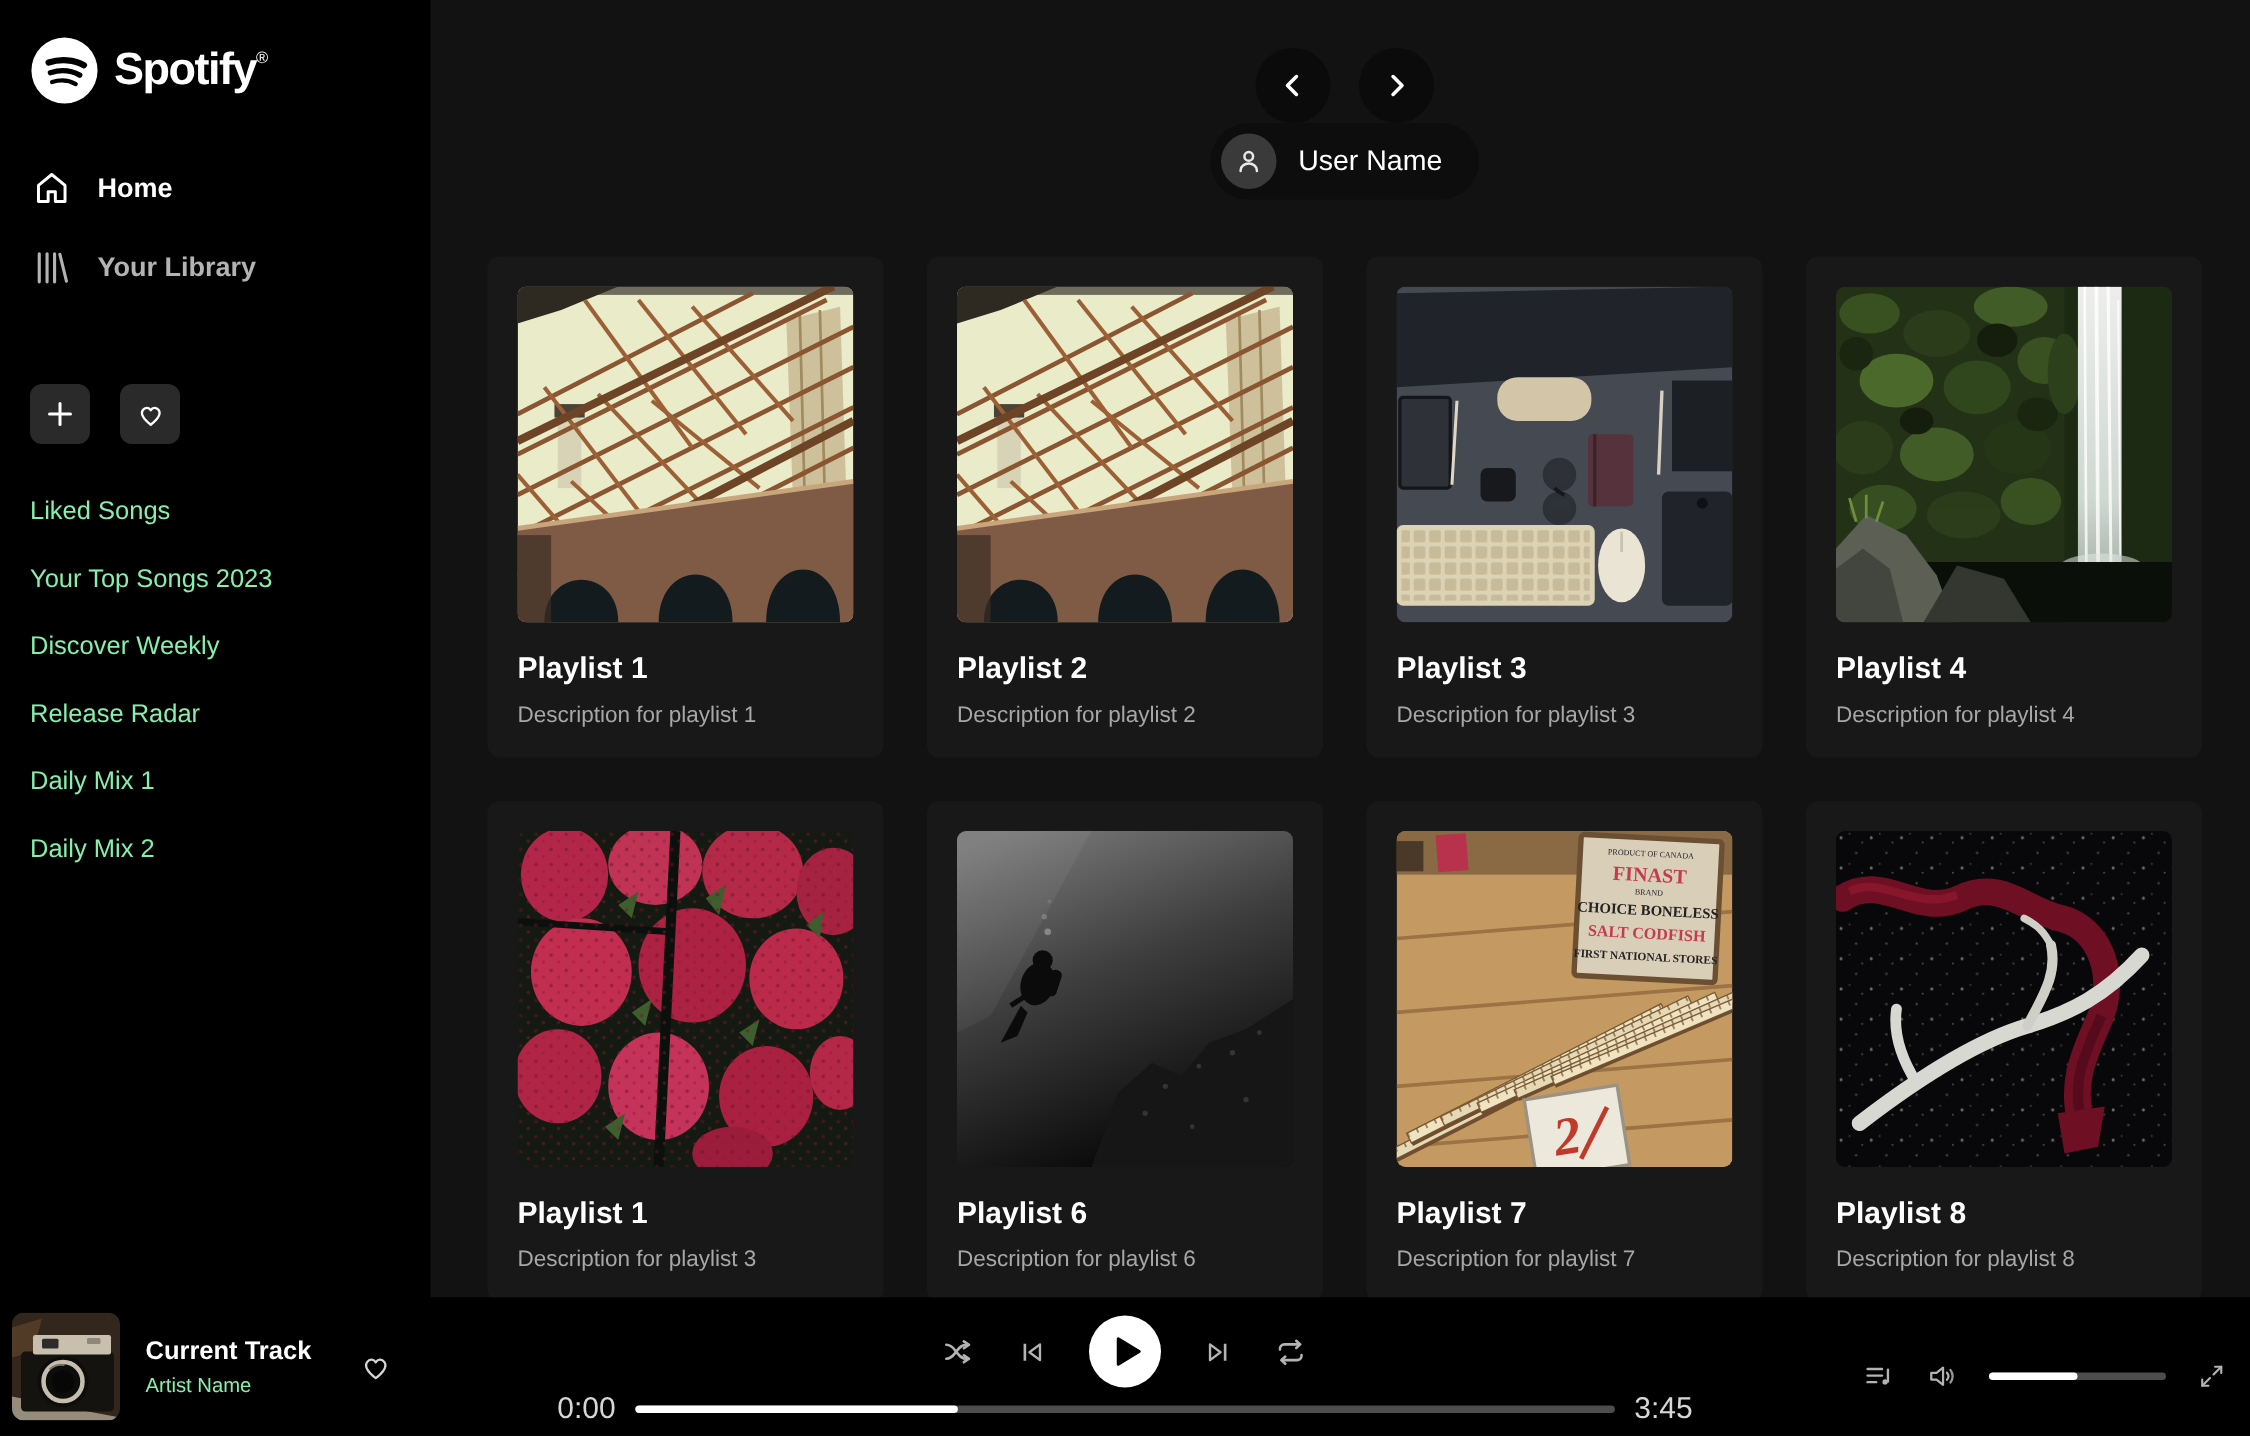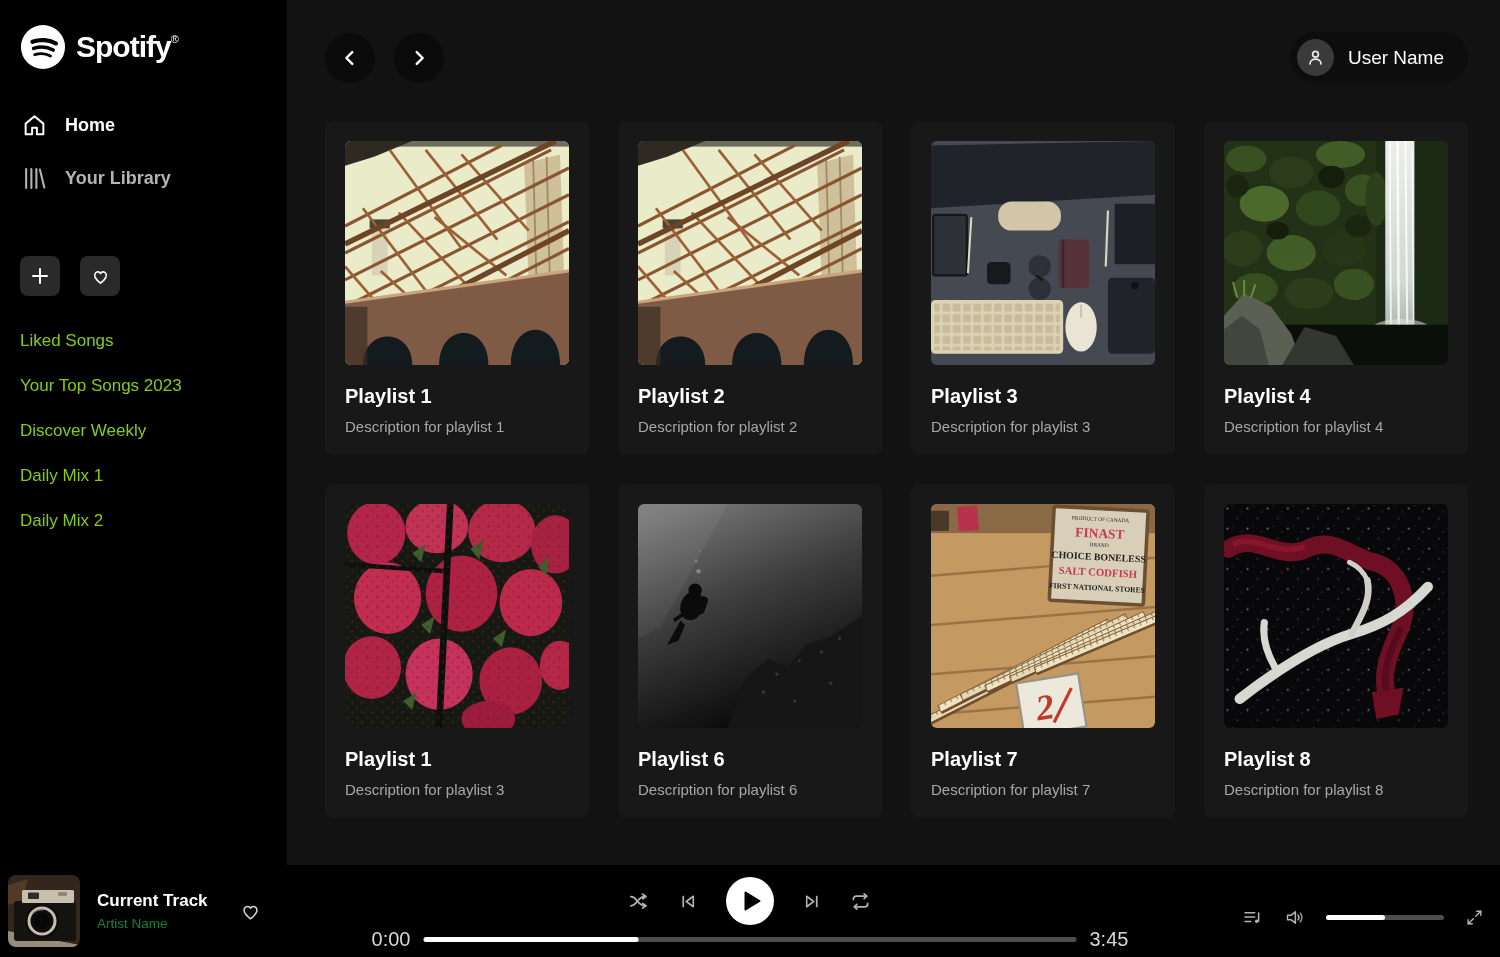--- a/index.html
+++ b/index.html
@@ -14,25 +14,25 @@
   .logo-reg { color:#fff; font-size:11px; vertical-align:14px; font-weight:400; }
   .nav { margin-top:34px; display:flex; flex-direction:column; gap:10px; }
   .nav-item { display:flex; align-items:center; gap:18px; padding:9px 4px; color:#b3b3b3;
               font-size:18px; font-weight:600; cursor:pointer; }
   .nav-item.active { color:#fff; font-weight:700; }
   .nav-item svg { flex-shrink:0; }
   .lib-actions { margin-top:56px; display:flex; gap:20px; padding-left:2px; }
   .lib-btn { width:40px; height:40px; border-radius:8px; background:#2a2a2a; display:flex;
              align-items:center; justify-content:center; cursor:pointer; }
   .playlist-list { margin-top:22px; display:flex; flex-direction:column; }
-  .playlist-link { color:#84cc16; font-size:17px; padding:12.5px 2px; cursor:pointer; }
+  .playlist-link { color:#86efac; font-size:17px; padding:12.5px 2px; cursor:pointer; }
 
   
   .main { flex:1; background:#121212; padding:32px 32px 0 38px; position:relative; overflow:hidden; }
-  .main-topbar { display:flex; justify-content:space-between; align-items:center; }
+  .main-topbar { display:flex; justify-content:flex-end; align-items:center;flex-direction:column; }
   .nav-circles { display:flex; gap:19px; }
   .circle-btn { width:50px; height:50px; border-radius:50%; background:#0b0b0b; display:flex;
                 align-items:center; justify-content:center; cursor:pointer; }
   .user-pill { display:flex; align-items:center; gap:14px; background:#0d0d0d; border-radius:26px;
                padding:7px 24px 7px 7px; cursor:pointer; }
   .avatar { width:37px; height:37px; border-radius:50%; background:#3a3a3a; display:flex;
             align-items:center; justify-content:center; }
   .user-name { color:#fff; font-size:19px; }
 
   .grid { margin-top:38px; display:grid; grid-template-columns:repeat(4,1fr); gap:29px; }
@@ -41,21 +41,21 @@
   .card-img svg { width:100%; height:100%; display:block; }
   .card-title { color:#fff; font-size:20px; font-weight:700; margin-top:20px; }
   .card-desc { color:#a7a7a7; font-size:15px; margin-top:10px; }
 
   
   .player { height:92px; background:#000; position:relative; }
   .player-left { position:absolute; left:8px; top:10px; display:flex; align-items:center; gap:17px; }
   .album-art { width:72px; height:72px; border-radius:8px; overflow:hidden; flex-shrink:0; }
   .album-art svg { width:100%; height:100%; display:block; }
   .track-title { color:#fff; font-size:17px; font-weight:700; }
-  .artist-name { color:#15803d; font-size:13.5px; margin-top:5px; }
+  .artist-name { color:#86efac; font-size:13.5px; margin-top:5px; }
   .track-like { margin-left:14px; cursor:pointer; display:flex; }
   .player-center { position:absolute; left:50%; top:12px; transform:translateX(-50%);
                    display:flex; align-items:center; gap:27px; }
   .ctrl { cursor:pointer; display:flex; align-items:center; }
   .play-btn { width:48px; height:48px; border-radius:50%; background:#fff; display:flex;
               align-items:center; justify-content:center; cursor:pointer; }
   .progress-row { position:absolute; left:50%; bottom:6px; transform:translateX(-50%);
                   display:flex; align-items:center; gap:13px; }
   .time { color:#d7d7d7; font-size:20px; min-width:36px; }
   .time.right { text-align:left; }
@@ -120,20 +120,21 @@
               <path d="M12 19.6 C5.6 14.6 4.2 11 6 8.4 C7.7 6 10.7 6.3 12 8.6 C13.3 6.3 16.3 6 18 8.4 C19.8 11 18.4 14.6 12 19.6 Z" stroke="#fff" stroke-width="1.8" fill="none" stroke-linejoin="round"></path>
             </svg>
         </span>
       </div>
     </div>
 
     <div class="playlist-list">
       <div class="playlist-link">Liked Songs</div>
       <div class="playlist-link">Your Top Songs 2023</div>
       <div class="playlist-link">Discover Weekly</div>
+      <div class="playlist-link">Release Radar</div>
       <div class="playlist-link">Daily Mix 1</div>
       <div class="playlist-link">Daily Mix 2</div>
     </div>
   </aside>
 
   <main class="main">
     <div class="main-topbar">
       <div class="nav-circles">
         <div class="circle-btn">
           <span style="display:flex;">

